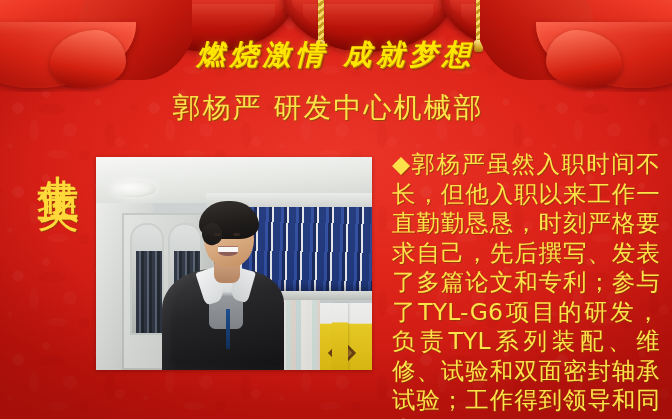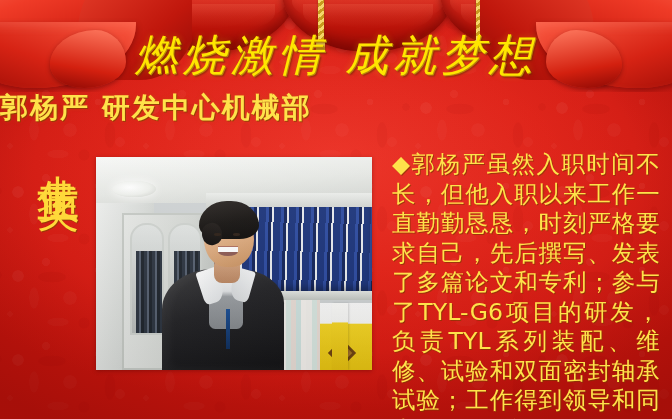--- a/index.html
+++ b/index.html
@@ -114,33 +114,34 @@
     background:linear-gradient(190deg,#ff7a60,#d3200f 65%,#8d0904);
     border-radius:60% 40% 55% 45%/60% 55% 45% 40%;
     box-shadow:0 2px 5px rgba(70,0,0,.45);
   }
 
   
   .headline{
     position:absolute;left:0;top:30px;width:672px;
     text-align:center;
     font-family:"DejaVu Serif","Liberation Serif",serif;
-    font-size:43px;line-height:50px;font-weight:400;
+    font-size:28px;line-height:50px;font-weight:700;
     color:#ffe600;
     letter-spacing:5px;
     font-style:italic;
     text-shadow:
       1px 1px 0 #b8860b, 2px 2px 2px rgba(90,30,0,.55),
       0 0 6px rgba(255,200,0,.35);
     white-space:nowrap;
   }
   .subline{
     position:absolute;left:0;top:90px;width:656px;
+    text-align:center;
     font-family:"DejaVu Sans","Liberation Sans",sans-serif;
-    font-size:28px;line-height:36px;font-weight:700;
+    font-size:28px;line-height:36px;font-weight:400;
     color:#ffe24a;
     letter-spacing:2px;
     text-shadow:1px 1px 0 rgba(130,70,0,.75), 0 0 4px rgba(180,90,0,.4);
     white-space:nowrap;
   }
 
   
   .vertical-award{
     position:absolute;left:34px;top:142px;
     width:48px;

